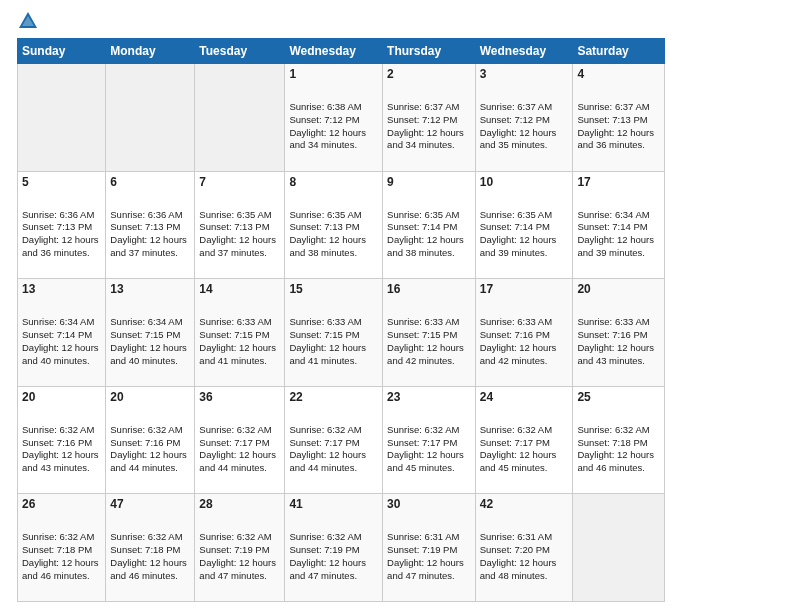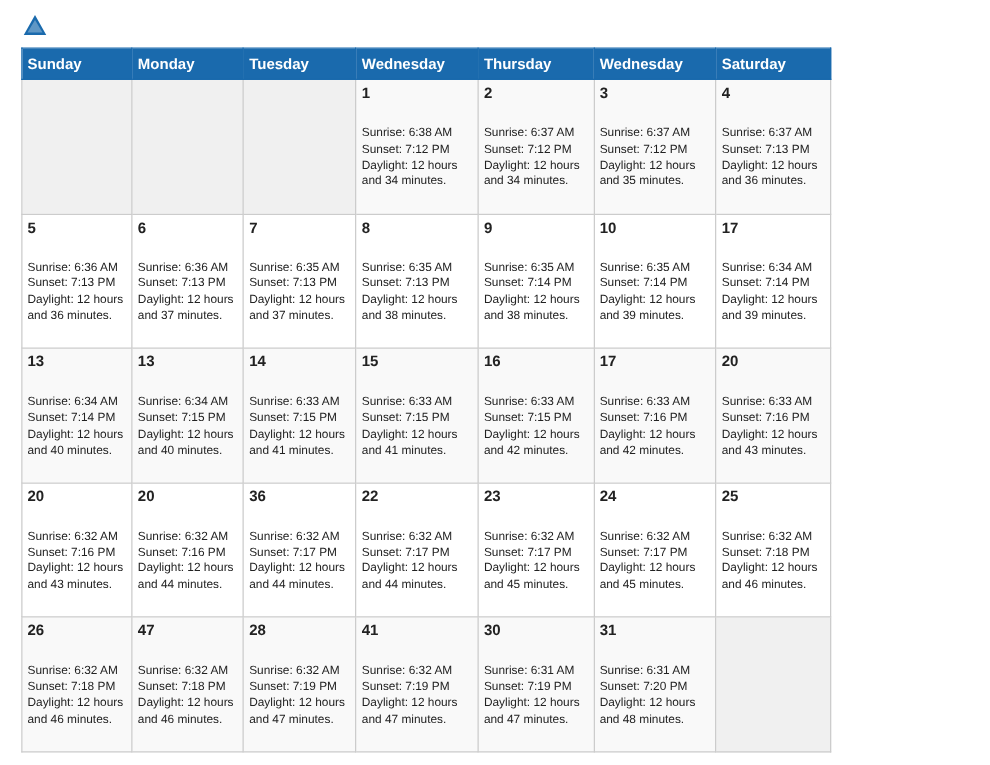--- a/index.html
+++ b/index.html
@@ -352,21 +352,21 @@
 and 47 minutes.</div>
           </td>
           <td>
             <span class="day-num">30</span>
             <div class="day-info" style="white-space: pre-line;">Sunrise: 6:31 AM
 Sunset: 7:19 PM
 Daylight: 12 hours
 and 47 minutes.</div>
           </td>
           <td>
-            <span class="day-num">31</span>
+            <span class="day-num">42</span>
             <div class="day-info" style="white-space: pre-line;">Sunrise: 6:31 AM
 Sunset: 7:20 PM
 Daylight: 12 hours
 and 48 minutes.</div>
           </td>
           <td class="empty-cell"></td>
         </tr>
       </tbody>
   </table>
 </div>

